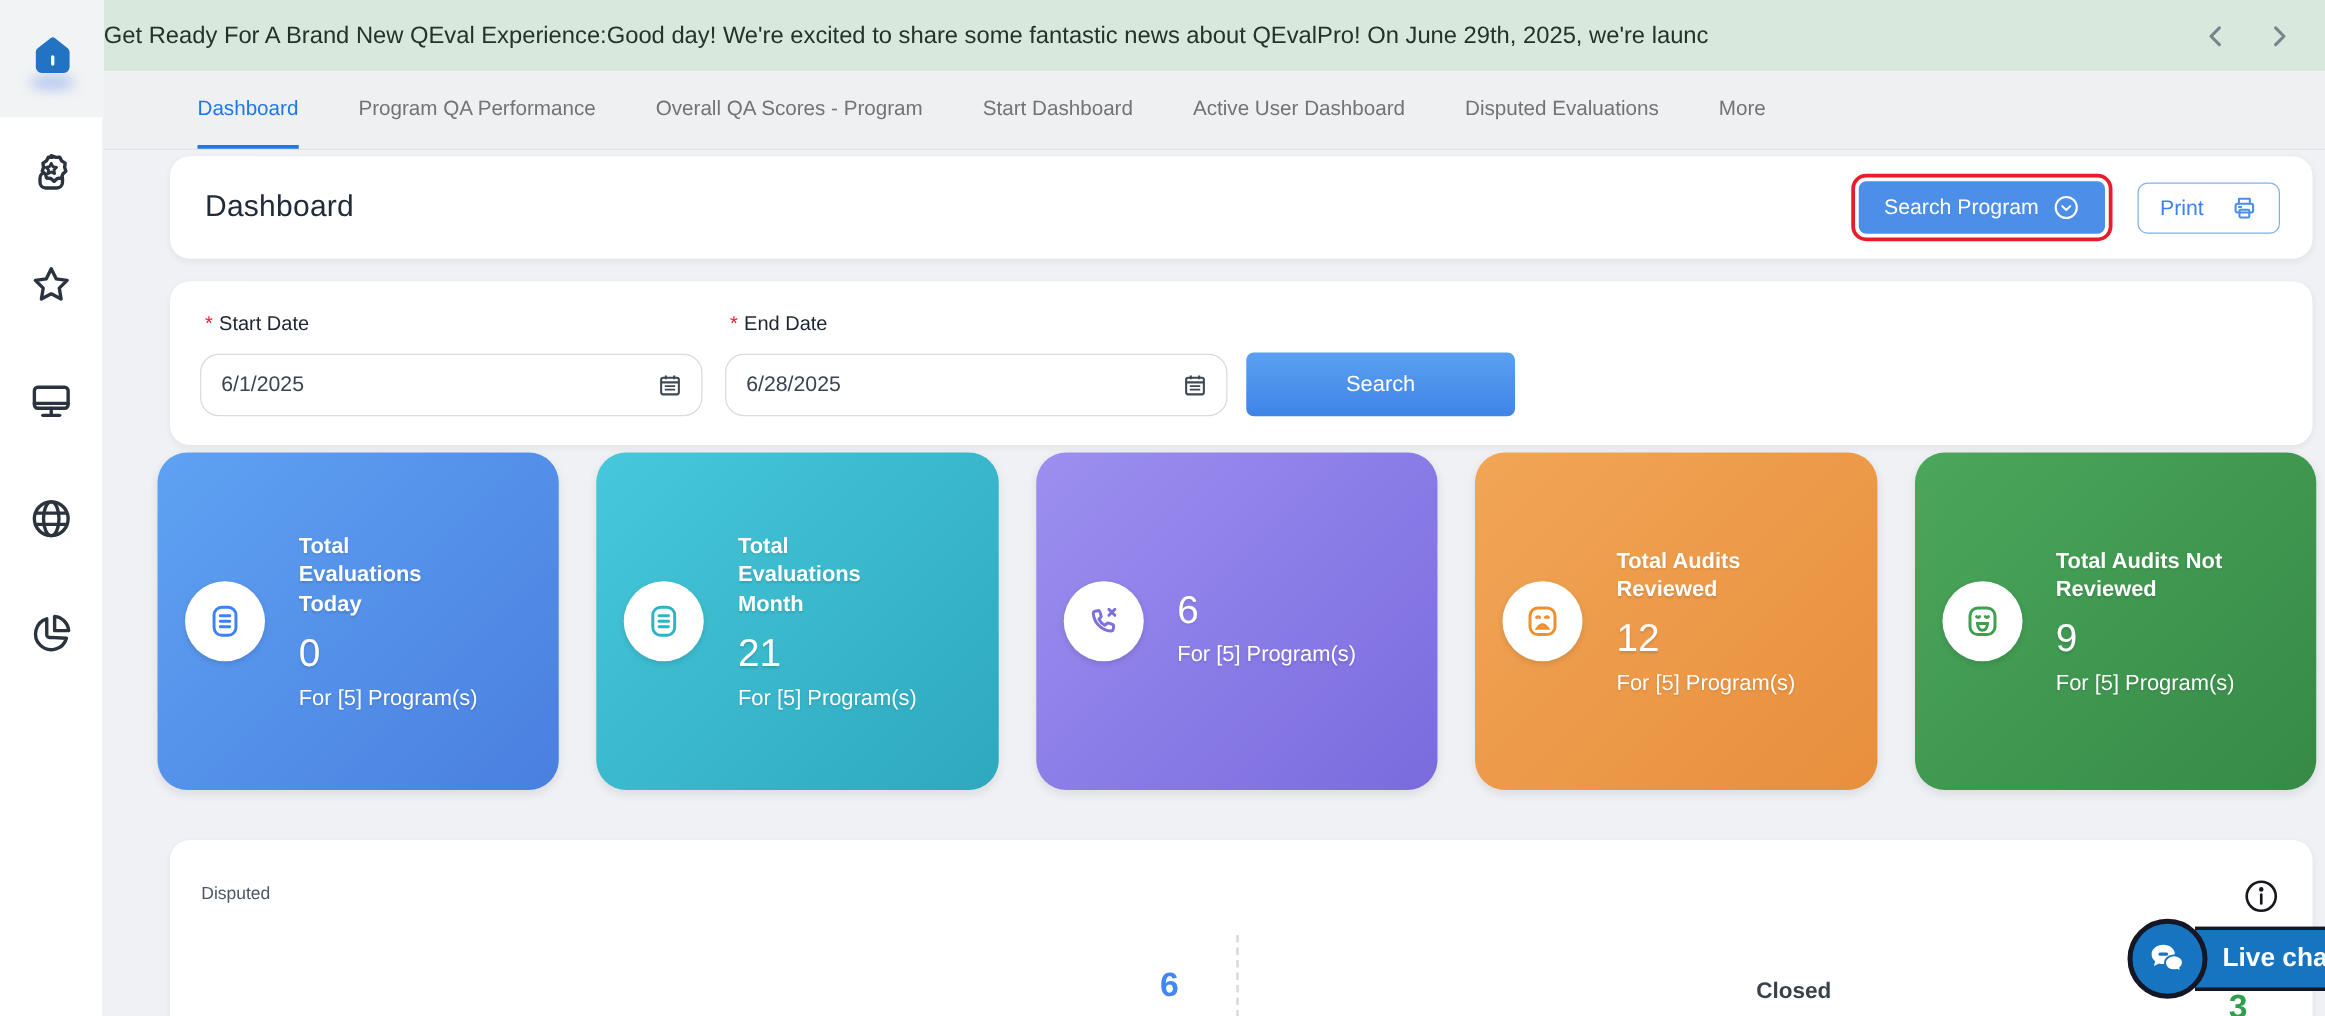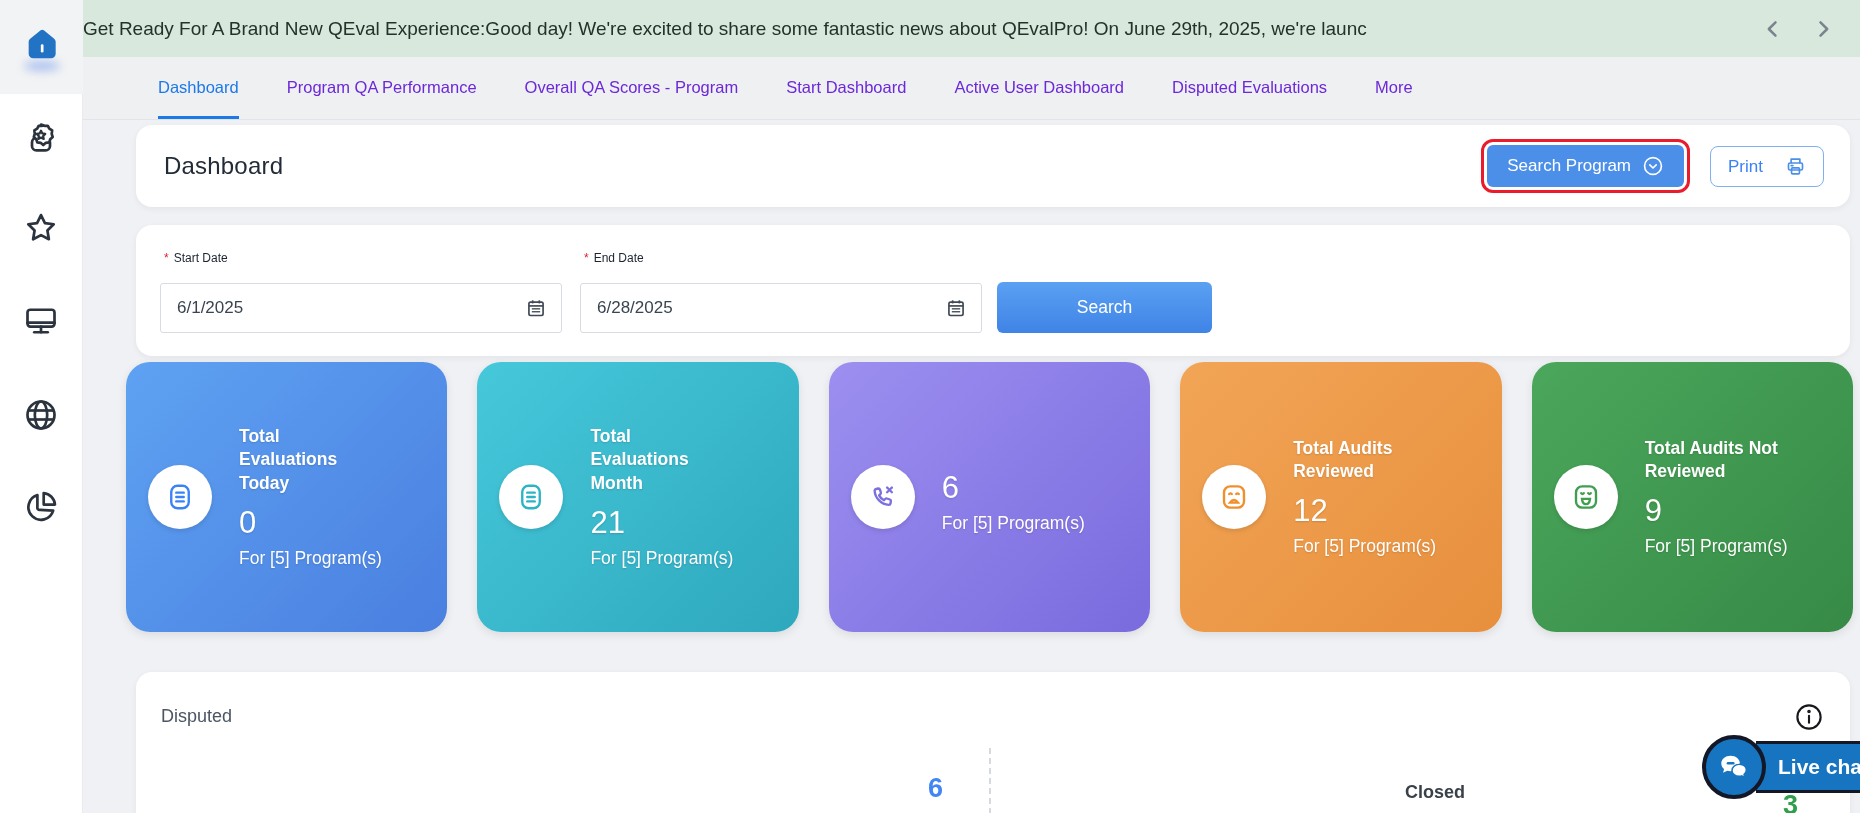--- a/index.html
+++ b/index.html
@@ -16,57 +16,57 @@
   .si-1{ margin-top:22px; } .si-2{ margin-top:42px; } .si-3{ margin-top:45px; } .si-4{ margin-top:46px; } .si-5{ margin-top:44px; }
 
   
   .banner { position:absolute; left:83px; top:0; width:1777px; height:57px; background:#d8e8dd; display:flex; align-items:center; }
   .banner-text { font-size:19px; color:#24322a; white-space:nowrap; overflow:hidden; width:1560px; }
   .banner-nav { position:absolute; right:26px; top:0; height:57px; display:flex; align-items:center; gap:28px; }
   .banner-arrow { width:22px; height:22px; color:#7b838c; cursor:pointer; display:flex; align-items:center; justify-content:center; }
 
   
   .navbar { position:absolute; left:83px; top:57px; width:1777px; height:63px; background:#eef0f2; border-bottom:1px solid #e2e4e8; display:flex; align-items:stretch; padding-left:75px; gap:48px; }
-  .tab { display:flex; align-items:center; font-size:16.5px; color:#6d28d9; cursor:pointer; border-bottom:3px solid transparent; padding-top:2px; }
+  .tab { display:flex; align-items:center; font-size:16.5px; color:#737373; cursor:pointer; border-bottom:3px solid transparent; padding-top:2px; }
   .tab.active { color:#1d79e8; border-bottom-color:#1d79e8; }
 
   
   .main { position:absolute; left:83px; top:120px; width:1777px; height:693px; background:#f0f1f4; overflow:hidden; }
   .card { position:absolute; background:#fff; border-radius:16px; box-shadow:0 2px 6px rgba(30,40,60,.06); }
 
   
   .header-card { left:53px; top:5px; width:1714px; height:82px; display:flex; align-items:center; justify-content:space-between; padding:0 26px 0 28px; }
   .page-title { font-size:24px; color:#222c39; font-weight:500; letter-spacing:.2px; }
   .header-actions { display:flex; align-items:flex-end; gap:26px; }
   .btn-search-program { display:flex; align-items:center; gap:11px; background:#4b8fe9; color:#fff; font-size:17px; border:none; border-radius:6px; padding:10px 20px; cursor:pointer; outline:3px solid #ea1c2c; outline-offset:3px; font-family:inherit; }
   .btn-print { display:flex; align-items:center; gap:22px; background:#fff; color:#3b82f6; font-size:17px; border:1.5px solid #7fb0f0; border-radius:8px; padding:9px 17px; cursor:pointer; font-family:inherit; }
 
   
   .filter-card { left:53px; top:105px; width:1714px; height:131px; }
-  .f-label { position:absolute; top:26px; font-size:12px; color:#1b2430; }
+  .f-label { position:absolute; top:26px; font-size:16px; color:#1b2430; }
   .f-label .req { color:#e11d2e; margin-right:5px; }
   .lab-start { left:28px; } .lab-end { left:448px; }
-  .date-input { position:absolute; top:58px; height:50px; width:402px; border:1px solid #d8dce2; border-radius:3px; background:#fff; display:flex; align-items:center; justify-content:space-between; padding:0 15px 0 16px; cursor:text; }
+  .date-input { position:absolute; top:58px; height:50px; width:402px; border:1px solid #d8dce2; border-radius:15px; background:#fff; display:flex; align-items:center; justify-content:space-between; padding:0 15px 0 16px; cursor:text; }
   .in-start { left:24px; } .in-end { left:444px; }
   .date-value { font-size:17px; color:#3a4450; }
   .cal-icon { color:#3f4854; display:flex; }
   .btn-search { position:absolute; left:861px; top:57px; width:215px; height:51px; background:linear-gradient(180deg,#5aa0f2,#3f84e6); border:none; border-radius:6px; color:#fff; font-size:17.5px; cursor:pointer; font-family:inherit; }
 
   
   .stat-row { position:absolute; left:43px; top:242px; width:1727px; height:270px; display:flex; gap:30px; }
   .stat-card { flex:1 1 0; border-radius:24px; box-shadow:0 3px 8px rgba(30,40,60,.10); display:flex; align-items:center; padding-left:22px; color:#fff; cursor:default; }
   .card-icon { width:64px; height:64px; min-width:64px; background:#fff; border-radius:50%; display:flex; align-items:center; justify-content:center; box-shadow:0 2px 5px rgba(0,0,0,.12); }
   .stat-text { margin-left:27px; width:150px; text-shadow:0 1px 2px rgba(0,0,0,.14); }
   .stat-title { font-size:17.5px; font-weight:700; line-height:1.32; width:134px; }
   .stat-value { font-size:31px; font-weight:400; margin:10px 0 7px; }
   .stat-footer { font-size:17.5px; white-space:nowrap; }
 
   
   .disputed-card { left:53px; top:552px; width:1714px; height:262px; }
-  .disputed-title { position:absolute; left:25px; top:34px; font-size:18px; color:#4b5563;text-align:center; }
+  .disputed-title { position:absolute; left:25px; top:34px; font-size:14px; color:#4b5563;text-align:center; }
   .info-icon { position:absolute; right:26px; top:30px; width:30px; height:30px; color:#16181d; cursor:pointer; }
   .disp-divider { position:absolute; left:853px; top:76px; bottom:-10px; border-left:2px dashed #d6d9de; }
   .disp-label { position:absolute; top:110px; font-size:18px; font-weight:700; color:#39414a; }
   .lab-opened { left:42px;margin-top:31px; } .lab-closed { left:1269px; }
   .disp-value { position:absolute; font-size:27px; font-weight:700; }
   .val-opened { left:792px; top:101px; color:#4285f4; }
   .val-closed { right:52px; top:118px; color:#2f9e4d; }
 
   
   .live-chat { position:absolute; left:1702px; top:735px; z-index:40; display:flex; align-items:center; cursor:pointer; }

